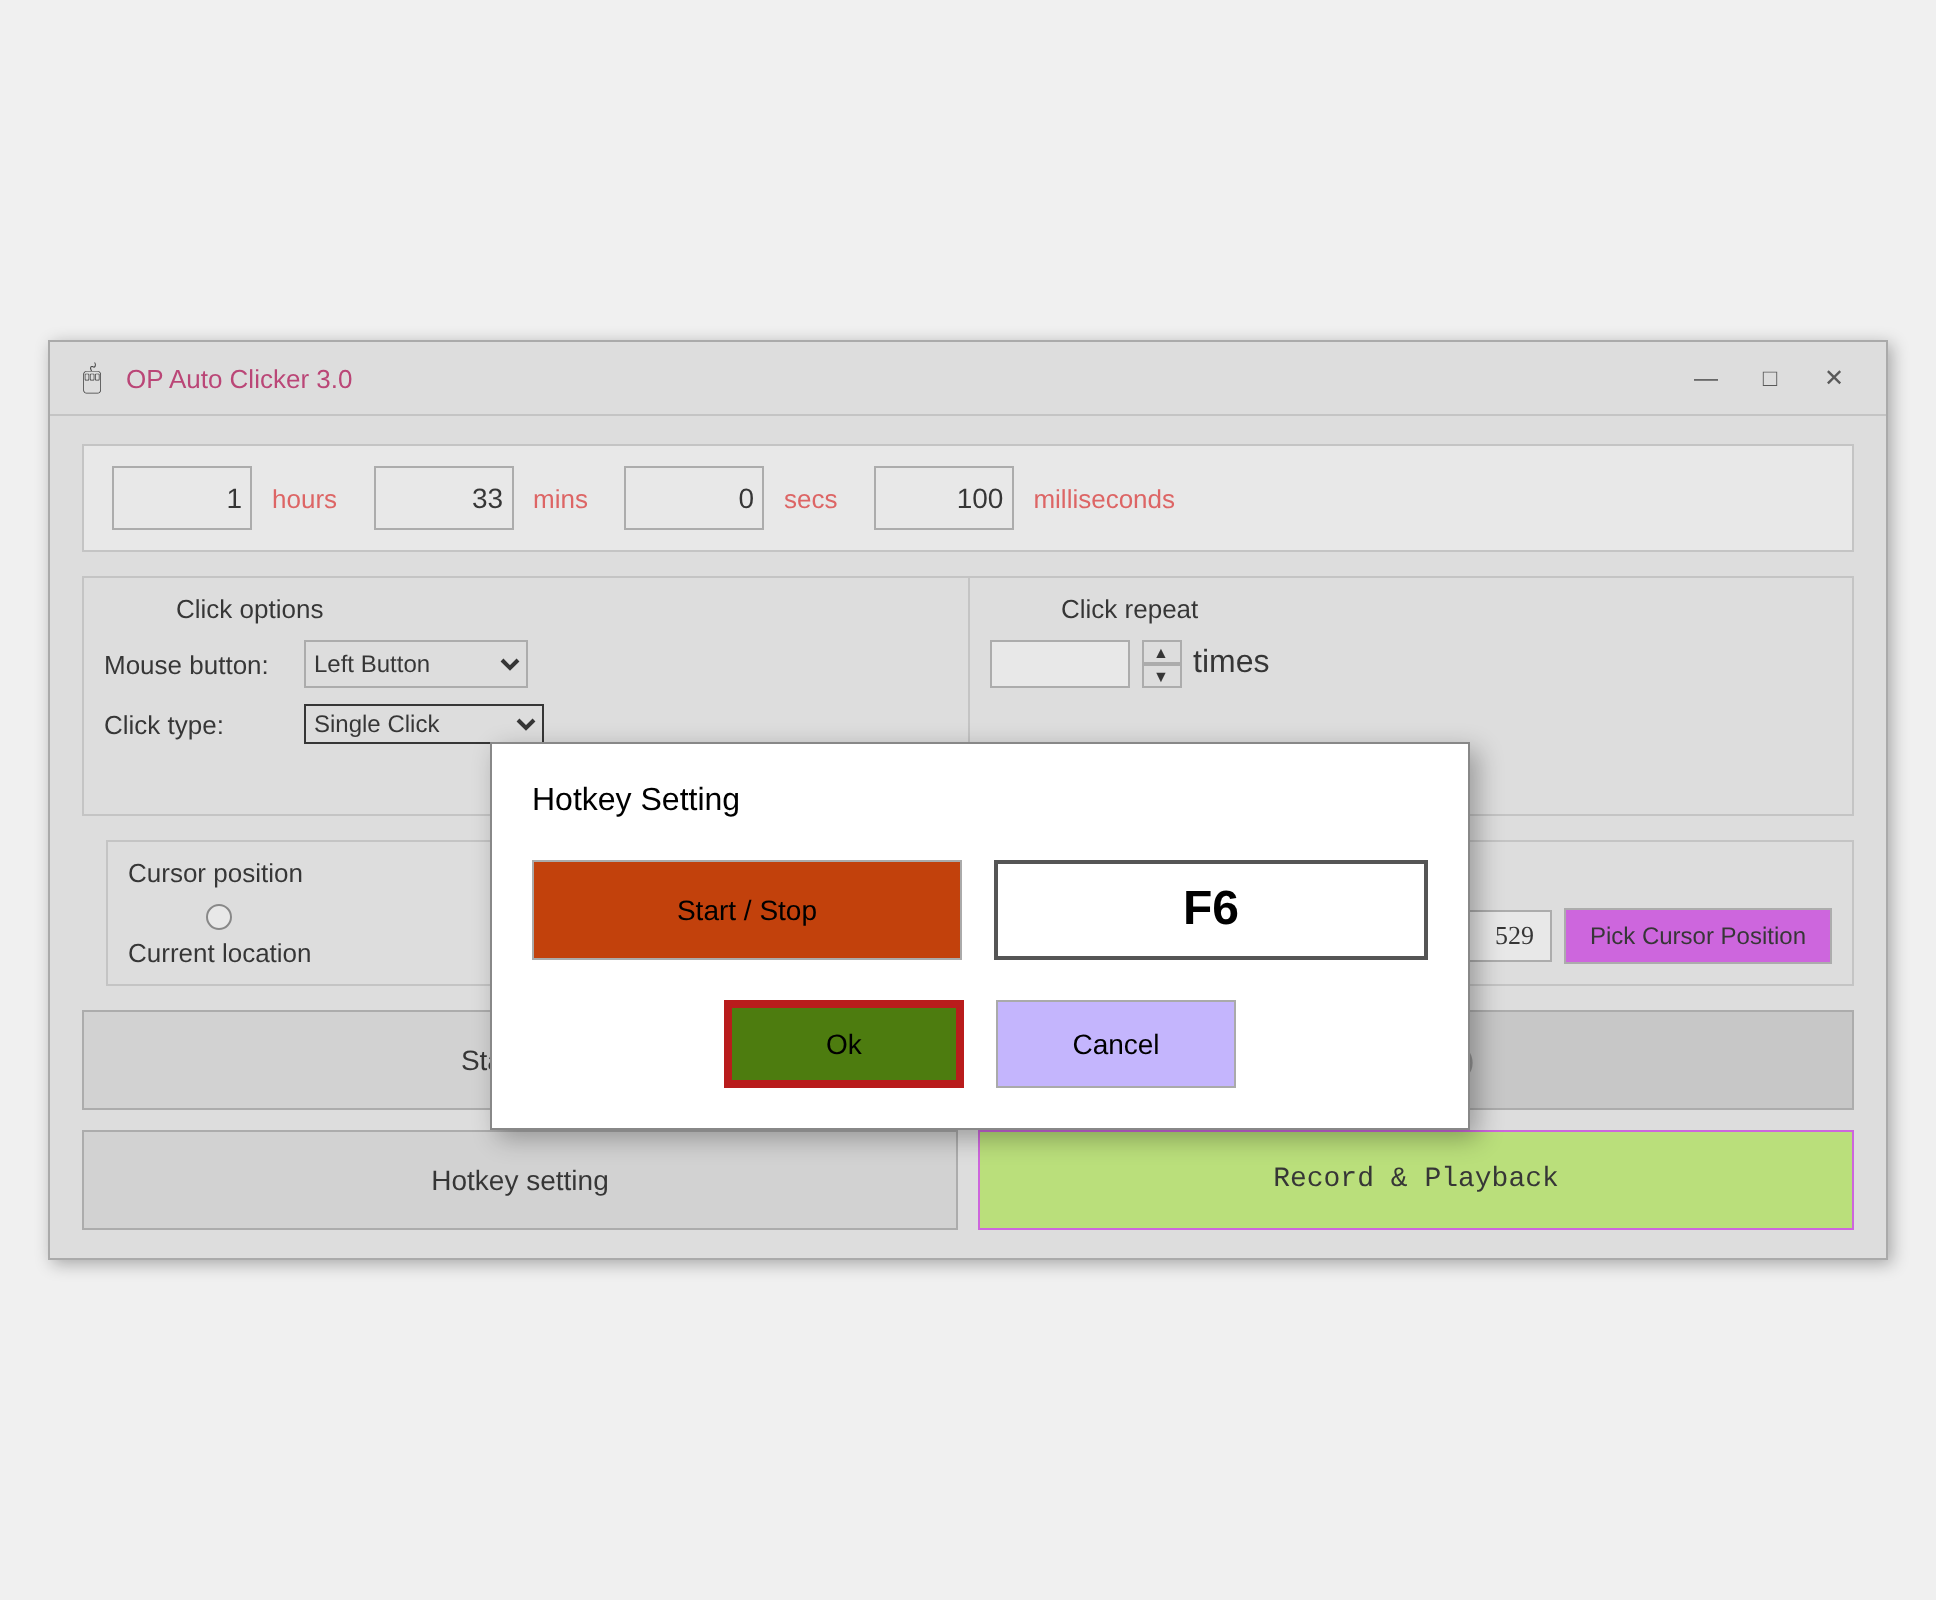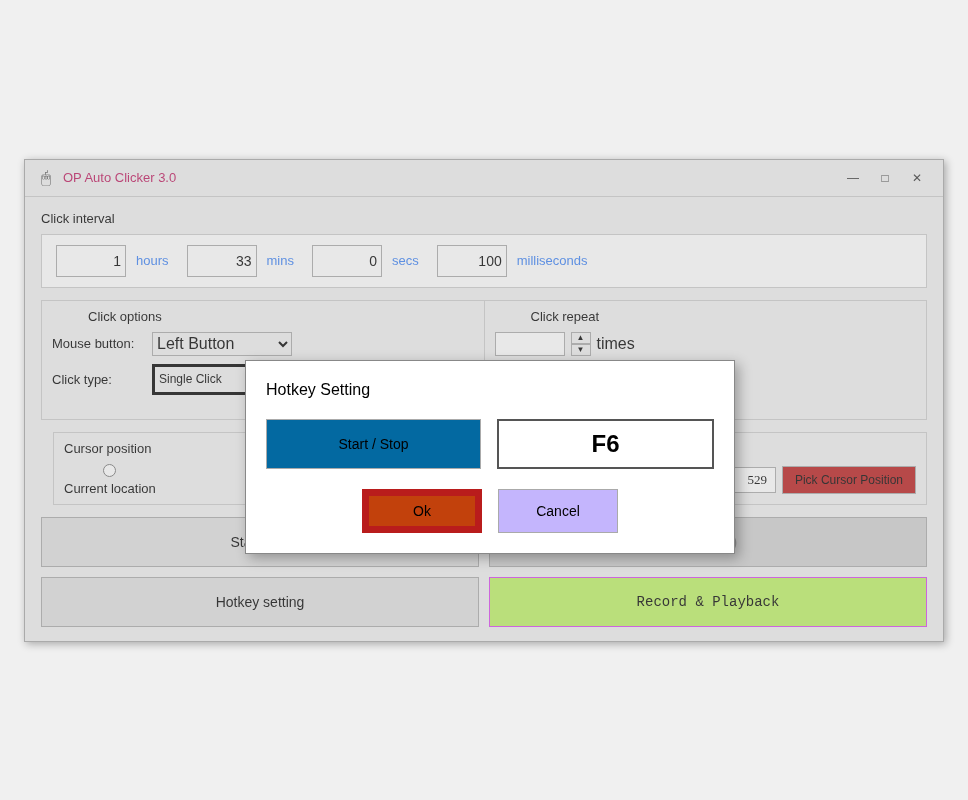--- a/index.html
+++ b/index.html
@@ -74,21 +74,21 @@
     }
 
     .section-label {
       font-size: 13px;
       color: #000;
       margin-bottom: 8px;
     }
 
     .interval-label {
       font-size: 13px;
-      color: #3b82f6;
+      color: #ef4444;
       margin-right: 8px;
     }
 
     .options-section-label {
       font-size: 13px;
       margin-bottom: 8px;
       margin-left: 36px;
     }
 
     .form-row {
@@ -147,21 +147,21 @@
       align-items: center;
       gap: 4px;
       font-size: 13px;
       flex-direction: column;
     }
 
     .pick-btn {
       height: 28px;
       padding: 0 12px;
       border: 1px solid #aaa;
-      background: #b91c1c;
+      background: #d946ef;
       cursor: pointer;
       font-size: 12px;
     }
 
     .bottom-buttons {
       display: flex;
       gap: 10px;
       margin-bottom: 10px;
     }
 
@@ -241,21 +241,21 @@
     .modal-hotkey-row {
       display: flex;
       align-items: center;
       gap: 16px;
       margin-bottom: 20px;
     }
 
     .hotkey-label-btn {
       flex: 1;
       height: 50px;
-      background: #0369a1;
+      background: #c2410c;
       border: 1px solid #aaa;
       font-size: 14px;
       cursor: pointer;
     }
 
     .hotkey-value-btn {
       flex: 1;
       height: 50px;
       background: #fff;
       border: 2px solid #555;
@@ -267,22 +267,22 @@
     .modal-action-row {
       display: flex;
       align-items: center;
       gap: 16px;
       justify-content: center;
     }
 
     .modal-ok-btn {
       width: 120px;
       height: 44px;
-      background: #c2410c;
-      border: 7px solid #b91c1c;
+      background: #4d7c0f;
+      border: 4px solid #b91c1c;
       font-size: 14px;
       cursor: pointer;
     }
 
     .modal-cancel-btn {
       width: 120px;
       height: 44px;
       background: #c4b5fd;
       border: 1px solid #aaa;
       font-size: 14px;
@@ -330,49 +330,48 @@
     <div class="title-bar-controls">
       <button class="title-bar-btn">—</button>
       <button class="title-bar-btn">□</button>
       <button class="title-bar-btn close">✕</button>
     </div>
   </div>
 
   <div class="content">
 
     <div>
-      <div class="section-label">Click interval</div>
       <div class="click-interval-wrapper">
         <div style="display:flex; align-items:center; gap:10px;">
           <input type="text" value="1" style="width: 70px; height: 32px; border: 1px solid rgb(170, 170, 170); text-align: right; padding-right: 4px; font-size: 14px;">
           <span class="interval-label">hours</span>
           <input type="text" value="33" style="width: 70px; height: 32px; border: 1px solid rgb(170, 170, 170); text-align: right; padding-right: 4px; font-size: 14px;">
           <span class="interval-label">mins</span>
           <input type="text" value="0" style="width: 70px; height: 32px; border: 1px solid rgb(170, 170, 170); text-align: right; padding-right: 4px; font-size: 14px;">
           <span class="interval-label">secs</span>
           <input type="text" value="100" style="width: 70px; height: 32px; border: 1px solid rgb(170, 170, 170); text-align: right; padding-right: 4px; font-size: 14px;">
           <span class="interval-label">milliseconds</span>
         </div>
       </div>
     </div>
 
     <div class="two-panel">
       <div class="panel-left">
         <div class="options-section-label">Click options</div>
         <div class="form-row">
           <label>Mouse button:</label>
-          <select style="width:140px;height:24px;font-size:16px;border:1px solid #aaa;">
+          <select style="width:112px;height:24px;font-size:12px;border:1px solid #aaa;">
             <option>Left Button</option>
             <option>Right Button</option>
             <option>Middle Button</option>
           </select>
         </div>
         <div class="form-row">
           <label>Click type:</label>
-          <select style="width:120px;height:31px;font-size:12px;border:3px solid #000000;">
+          <select style="width:120px;height:20px;font-size:12px;border:1px solid #000000;">
             <option>Single Click</option>
             <option>Double Click</option>
           </select>
         </div>
       </div>
       <div class="panel-right">
         <div class="options-section-label">Click repeat</div>
         <div style="display:flex;align-items:center;gap:6px;margin-top:6px;">
           <input type="text" value="" style="width: 70px; height: 24px; border: 1px solid rgb(170, 170, 170); text-align: right; font-size: 13px;">
           <div class="spin-btn">

